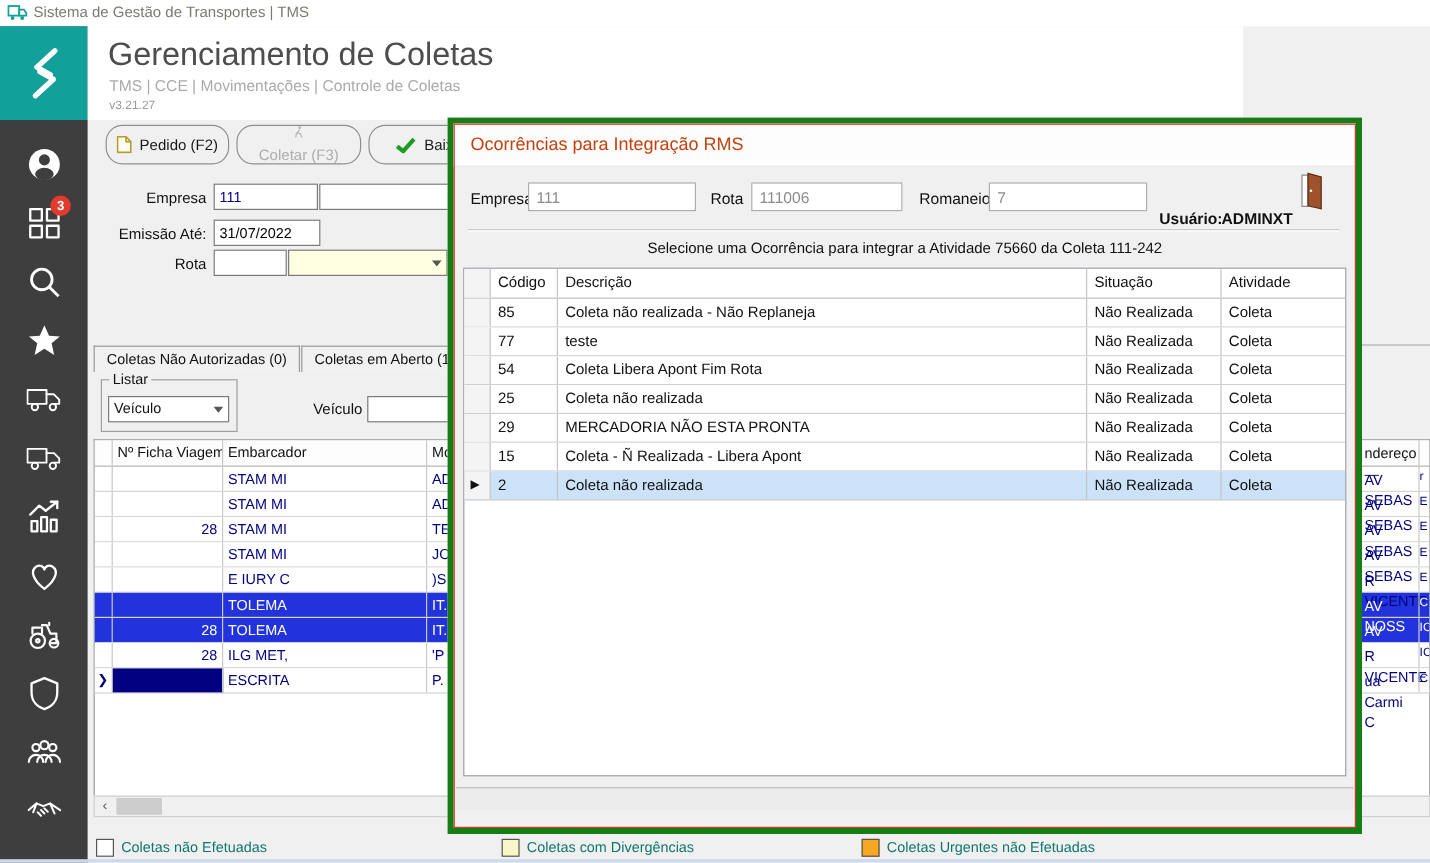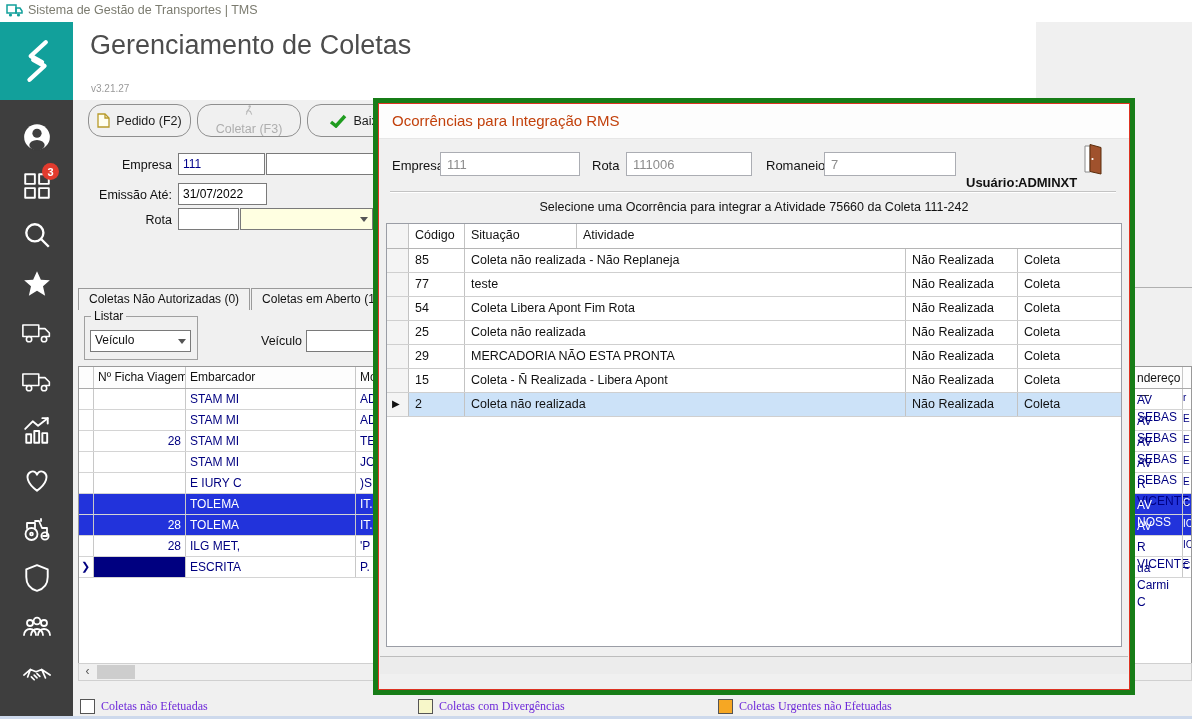--- a/index.html
+++ b/index.html
@@ -63,21 +63,21 @@
   .grow.selected .c-sel { color:#fff; }
   .grow.current .c-ficha { background:#000080; }
 
   
   .hscroll { position:absolute; left:78px; top:663px; width:1114px; height:18px; background:#f0f0f0; border:1px solid #d0d0d0; }
   .hs-btn { position:absolute; left:0; top:0; width:17px; height:16px; color:#555; font-size:12px; text-align:center; line-height:15px; cursor:pointer; }
   .hs-thumb { position:absolute; left:18px; top:1px; width:38px; height:14px; background:#cdcdcd; cursor:pointer; }
   .legend { position:absolute; left:80px; top:696px; height:20px; display:flex; align-items:center; }
   .leg-item { display:flex; align-items:center; gap:6px; margin-right:0; }
   .leg-sw { width:15px; height:15px; border:1px solid #555; flex:none; }
-  .leg-lbl { font-size:12px; color:#6d28d9;font-family:Liberation Serif, serif; }
+  .leg-lbl { font-size:12px; color:#0f766e; }
   .winedge { position:absolute; left:0; top:716px; width:1192px; height:3px; background:#cdd9ec; }
   .rline { position:absolute; left:1135px; top:287px; width:57px; height:1px; background:#b0b0b0; }
 
   
   .modal { position:absolute; left:373px; top:98px; width:762px; height:597px; border:5px solid #177d17; background:#f0f0f0; z-index:10; }
   .modal .redline { position:absolute; inset:0; border:1px solid #dd3322; pointer-events:none; z-index:5; }
   .m-title { position:absolute; left:0; top:0; right:0; height:36px; background:#fdfdfd; border-bottom:1px solid #e6e6e6;
              font-size:15px; color:#c2410c; padding:9px 12px 0 14px; }
   .m-lbl { position:absolute; font-size:13px; color:#111; }
   .m-input { position:absolute; top:49px; height:24px; background:#fff; border:1px solid #abadb3; color:#8c8c8c; font-size:13px; padding:0 6px; font-family:"Liberation Sans",sans-serif; }
@@ -228,20 +228,21 @@
               <path d="M2 11 L9 5 L15 7.5 L21 5 L30 11 M21 5 L25 14 M9 5 L6 13" fill="none" stroke="#fff" stroke-width="1.8" stroke-linecap="round" stroke-linejoin="round"></path>
               <path d="M10 13 l3 3 M13 11 l3 3 M16 9.5 l3 3" fill="none" stroke="#fff" stroke-width="1.8" stroke-linecap="round" stroke-linejoin="round"></path>
             </svg>
           </span>
         </div>
       </div>
   </div>
 
   <div class="pagehead">
     <div class="page-title">Gerenciamento de Coletas</div>
+    <div class="breadcrumb">TMS | CCE | Movimentações | Controle de Coletas</div>
     <div class="version">v3.21.27</div>
   </div>
 
   <div class="btn" style="left:88px;width:103px;">
     <svg width="13" height="15" viewBox="0 0 13 15">
       <path d="M1 1 h7 l4 4 v9 h-11 z" fill="#fffef0" stroke="#b89a2a" stroke-width="1.3"></path>
       <path d="M8 1 v4 h4" fill="none" stroke="#b89a2a" stroke-width="1.3"></path>
     </svg>
     <span>Pedido (F2)</span>
   </div>
@@ -416,20 +417,21 @@
       </svg>
     </div>
 
     <div class="m-sep"></div>
     <div class="m-msg">Selecione uma Ocorrência para integrar a Atividade 75660 da Coleta 111-242</div>
 
     <div class="m-table">
       <div class="m-ghead">
         <div class="mc-sel"></div>
         <div class="mc-cod">Código</div>
+        <div class="mc-desc">Descrição</div>
         <div class="mc-sit">Situação</div>
         <div class="mc-atv">Atividade</div>
       </div>
       <div id="modal-rows">
           <div class="m-grow">
             <div class="mc-sel"></div>
             <div class="mc-cod">85</div>
             <div class="mc-desc">Coleta não realizada - Não Replaneja</div>
             <div class="mc-sit">Não Realizada</div>
             <div class="mc-atv">Coleta</div>

